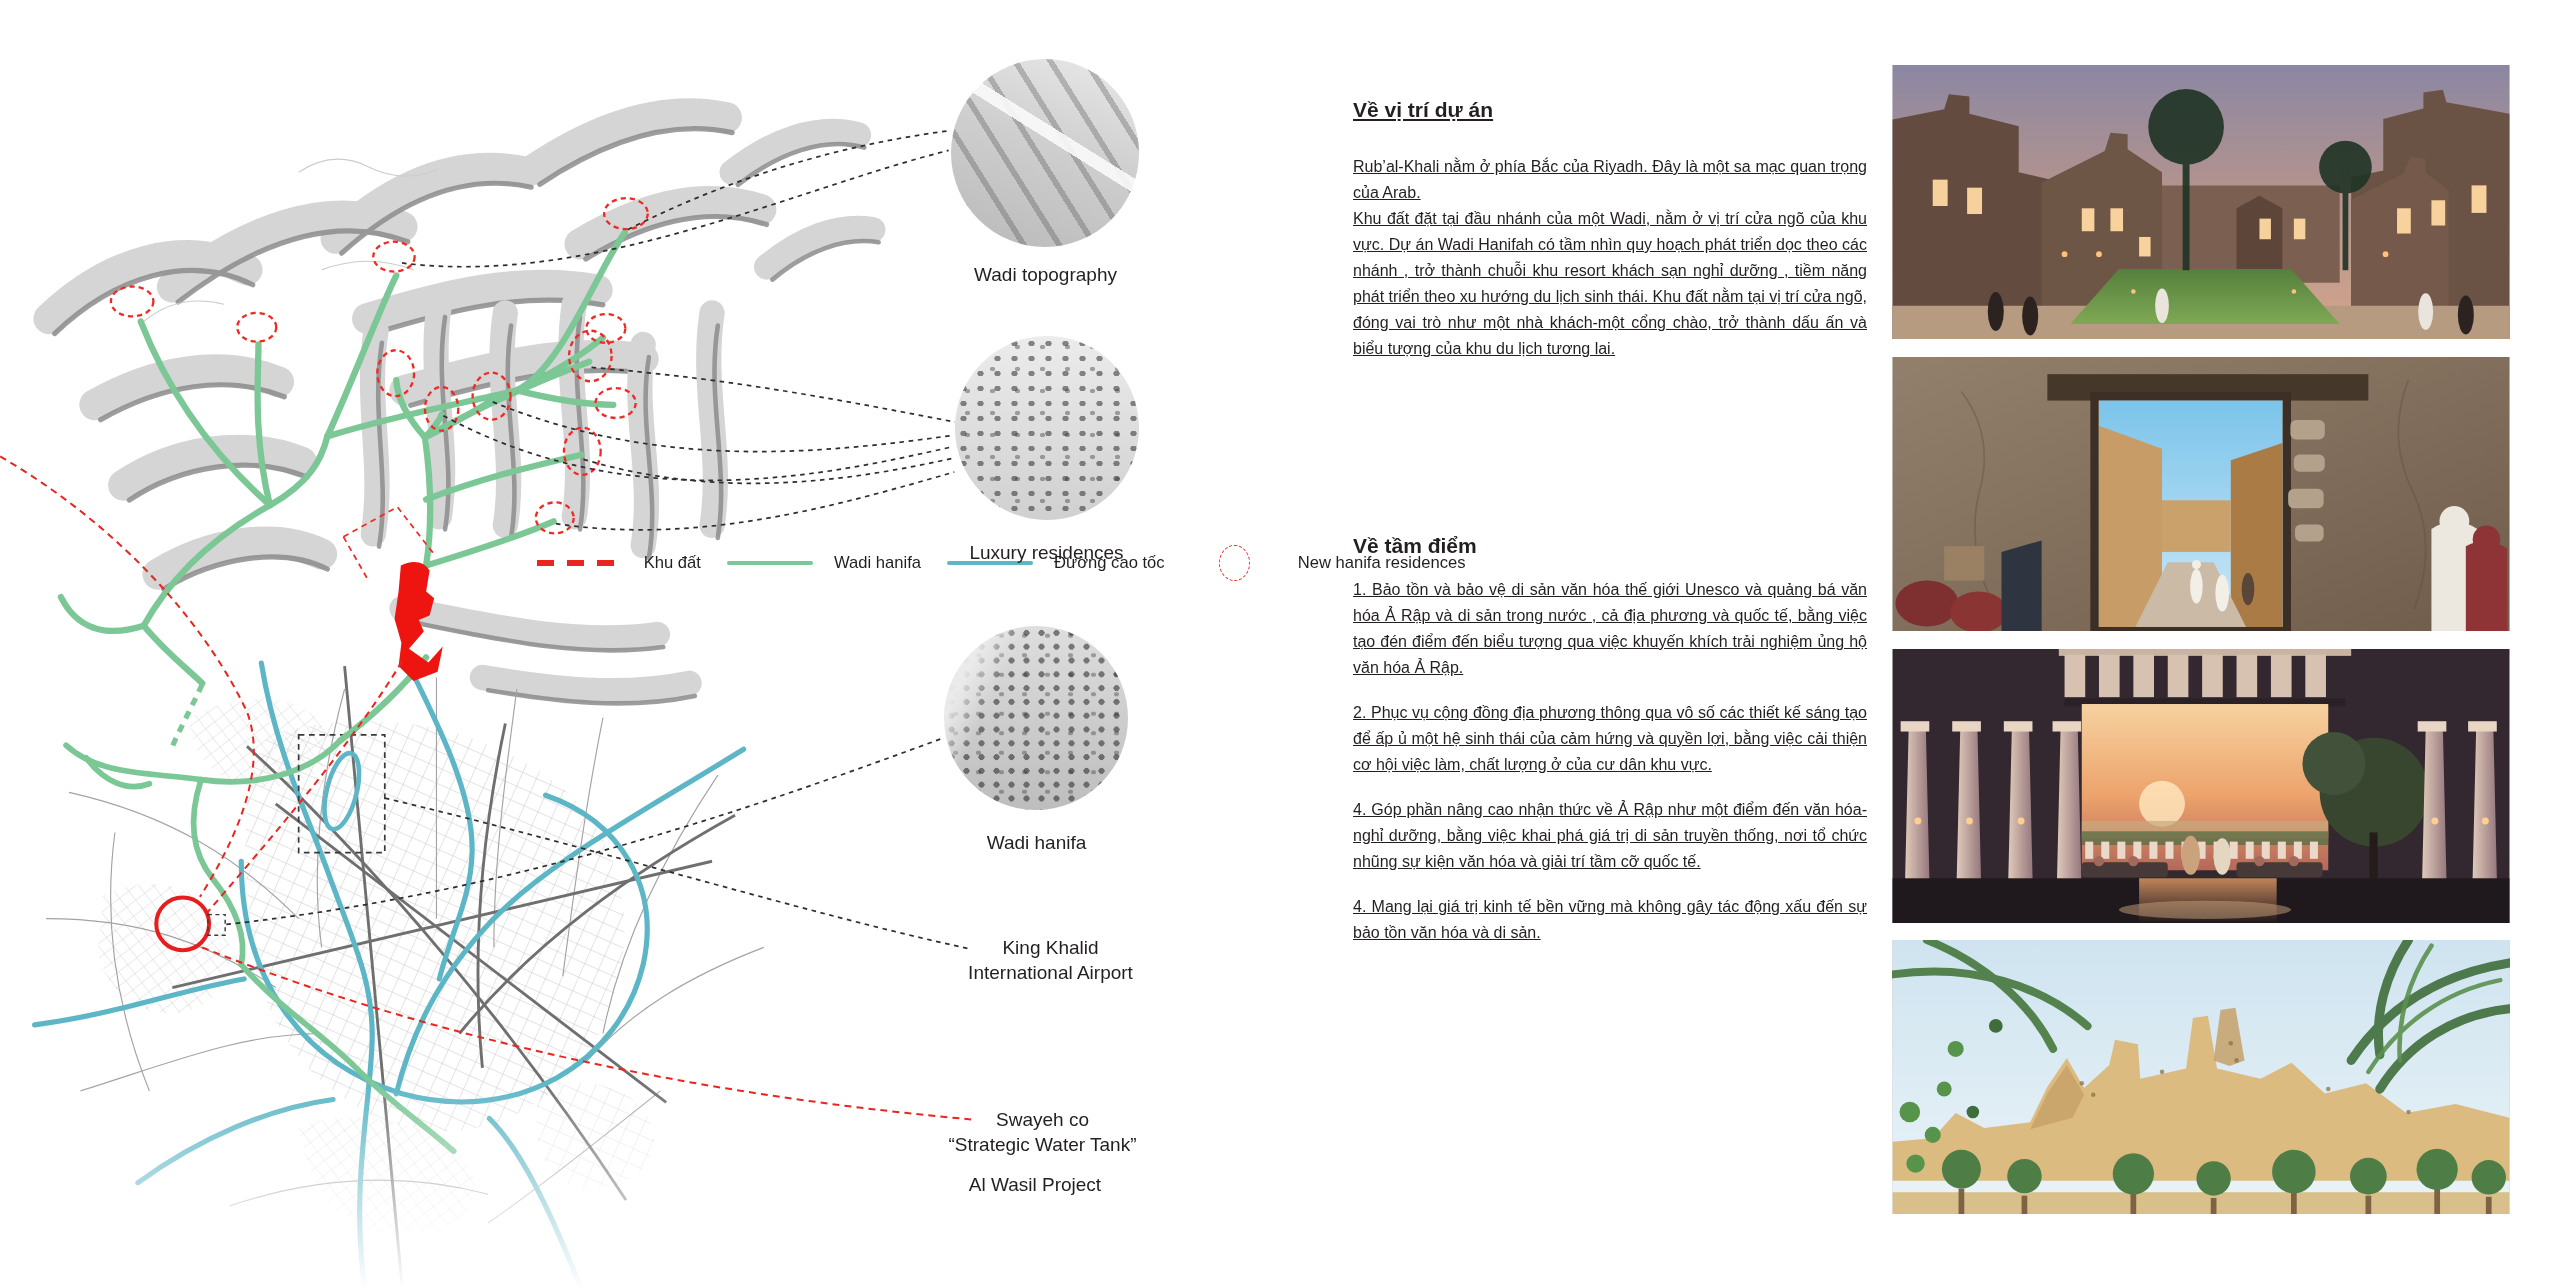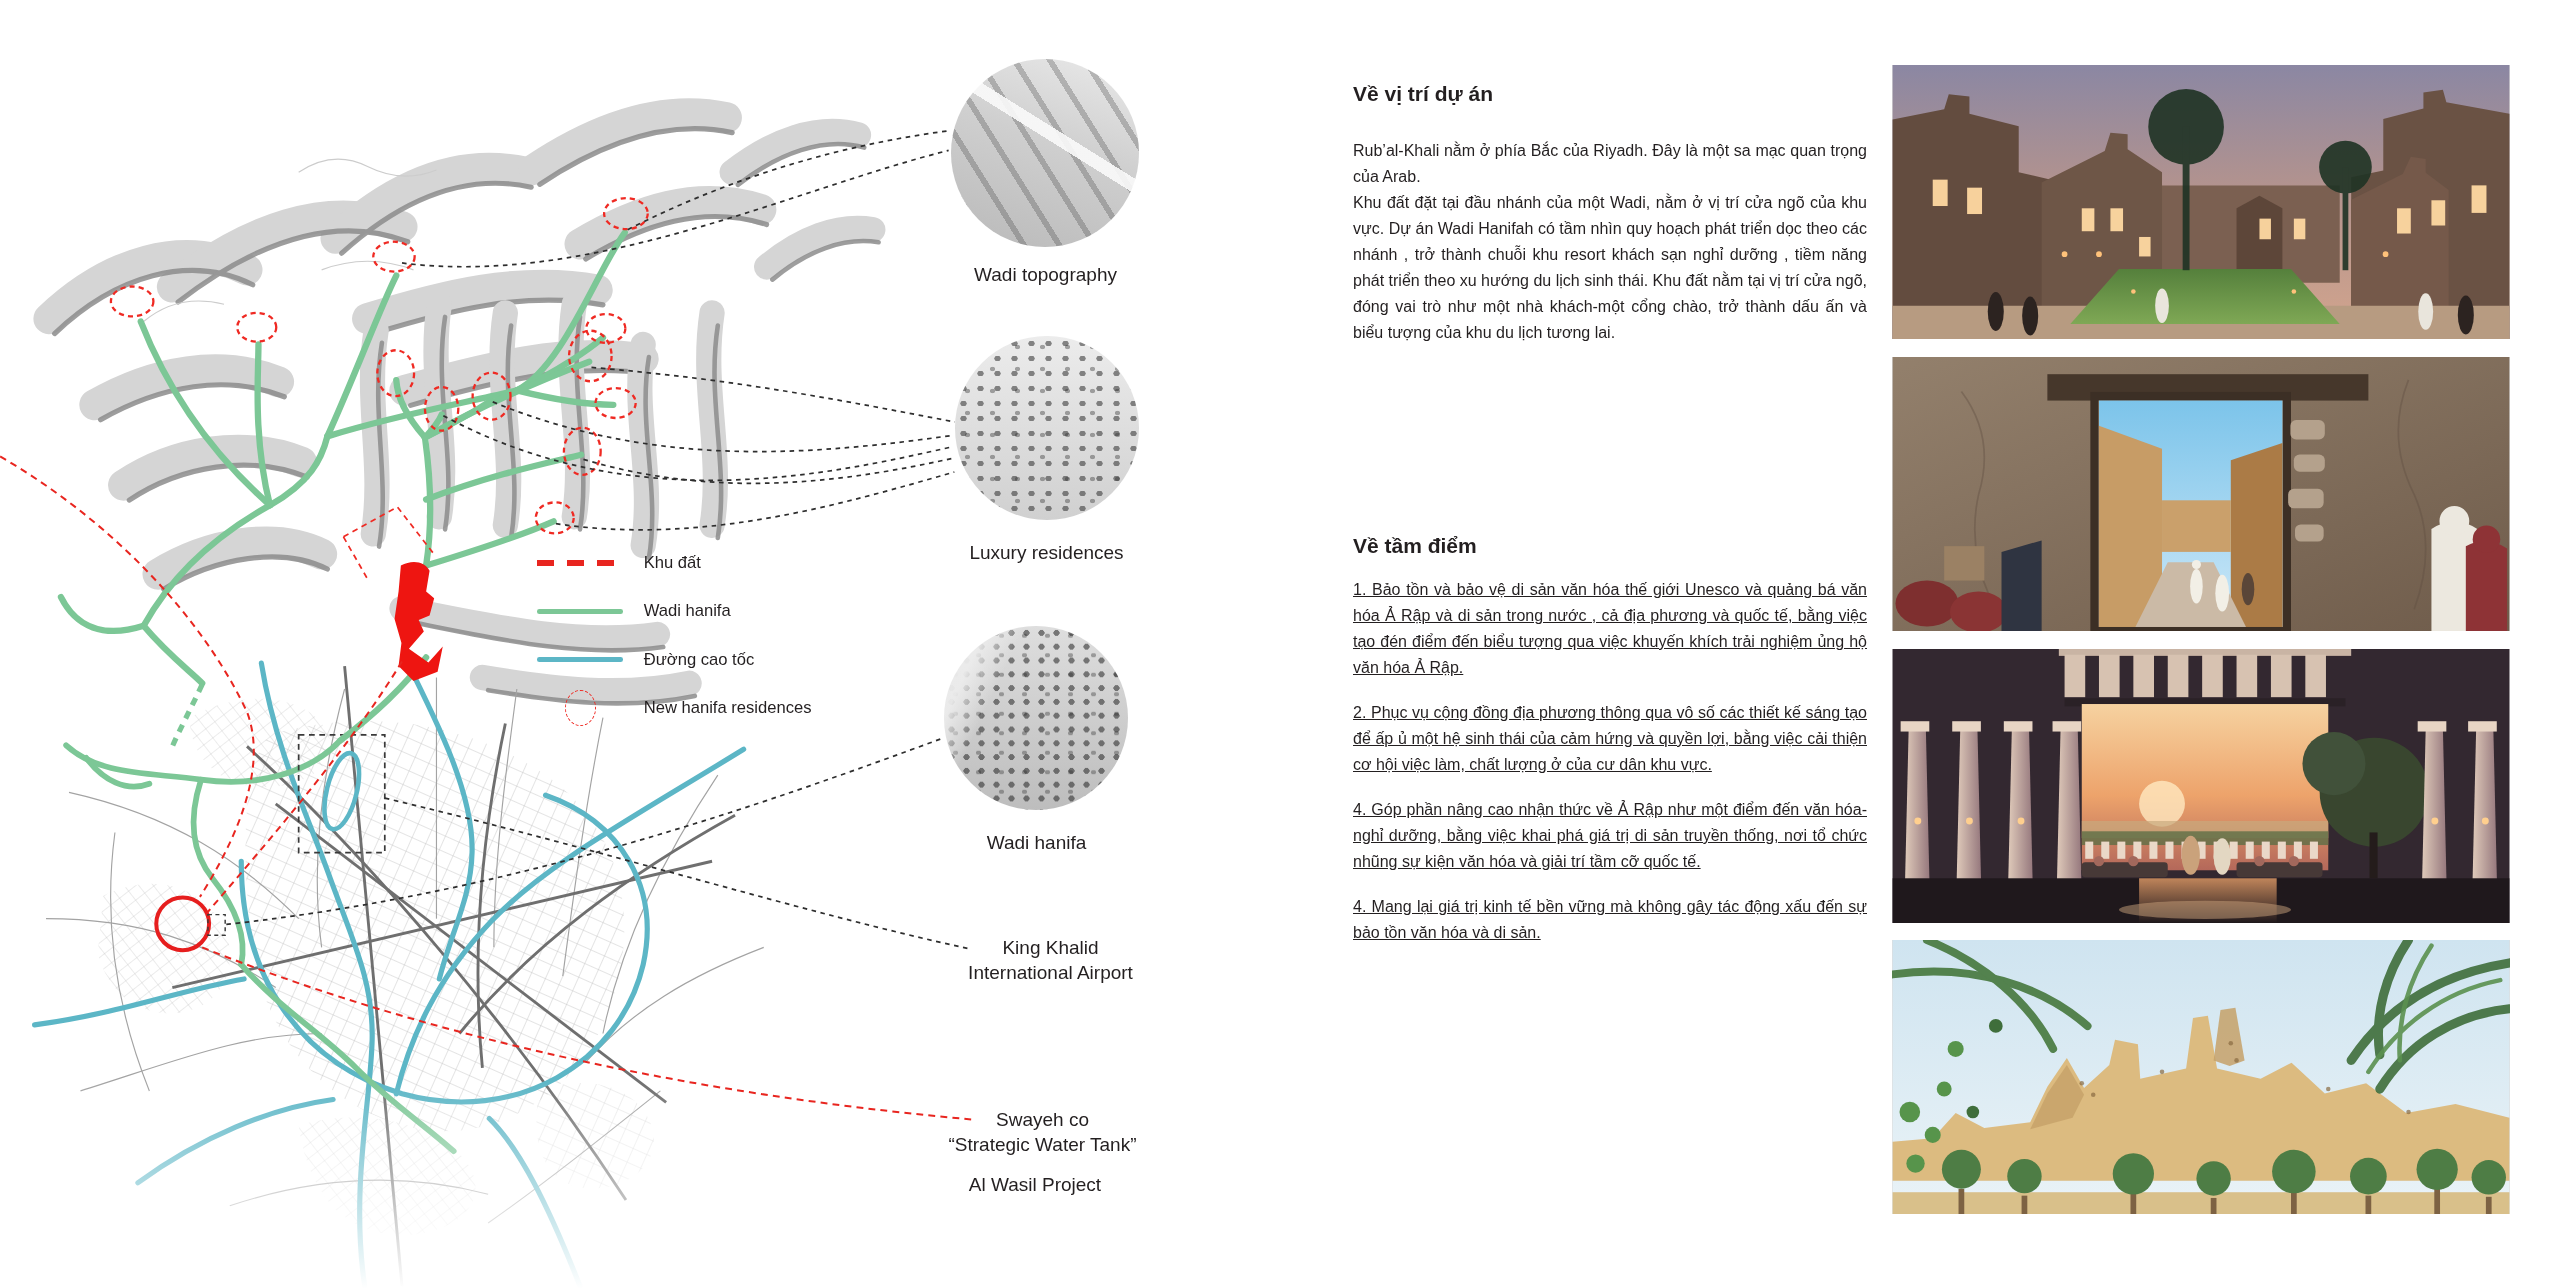--- a/index.html
+++ b/index.html
@@ -1,21 +1,21 @@
 <!DOCTYPE html>
 <html style="font-size:9.2px"><head>
 <meta charset="utf-8">
 <style>
   html,body{margin:0;padding:0;background:#fff;}
   body{width:2576px;height:1289px;position:relative;overflow:hidden;
        font-family:"Liberation Sans","DejaVu Sans",sans-serif;color:#231f20;}
   .page{position:absolute;left:0;top:0;width:2576px;height:1289px;background:#fff;}
   .diagram{position:absolute;left:0;top:0;}
   
-  .legend{position:absolute;left:537px;top:552px;display:flex;flex-direction:column;gap:26.4px;}
+  .legend{position:absolute;left:537px;top:552px;display:flex;flex-direction:row;gap:26.4px;}
   .lrow{display:flex;align-items:center;height:22px;}
   .sw{flex:0 0 86px;width:86px;margin-right:20.7px;display:flex;align-items:center;}
   .sw-site{height:6.3px;width:86px;background:repeating-linear-gradient(90deg,#e8251f 0 17px,rgba(0,0,0,0) 17px 30px);}
   .sw-line{height:4.6px;width:86px;border-radius:2.3px;}
   .sw-wadi{background:#7cc796;}
   .sw-hwy{background:#5cb6c6;}
   .sw-circwrap{justify-content:center;}
   .sw-circ{width:29px;height:34px;border:1.7px dashed #ef2a23;border-radius:50%;}
   .ltxt{font-size:16.6px;}
   
@@ -43,21 +43,21 @@
   .cap1{left:919px;top:262px;width:253px;}
   .cap2{left:920px;top:540px;width:253px;}
   .cap3{left:910px;top:830px;width:253px;}
   .ann1{left:930px;top:935px;width:241px;}
   .ann2{left:919px;top:1107px;width:247px;}
   .ann3{left:920px;top:1172px;width:230px;text-align:center;}
   
   .col{position:absolute;width:514px;}
   .col h2{font-size:21px;font-weight:700;margin:0;}
   .col p{font-size:16px;line-height:26px;text-align:justify;margin:0;}
-  .col1{left:1353px;top:82px;}
+  .col1{left:1353px;top:98px;text-decoration:underline;}
   .col1 p{margin-top:32px;white-space:pre-line;}
   .col2{left:1353px;top:534px;}
   .col2 p{margin-top:19px;text-decoration:underline;}
   
   .photo{position:absolute;left:1892px;width:618px;height:274px;margin:0;overflow:hidden;background:#ddd;}
   .p1{top:65px}.p2{top:357px}.p3{top:649px}.p4{top:940px}
   .photo svg{display:block;}
 </style>
 </head>
 <body>

